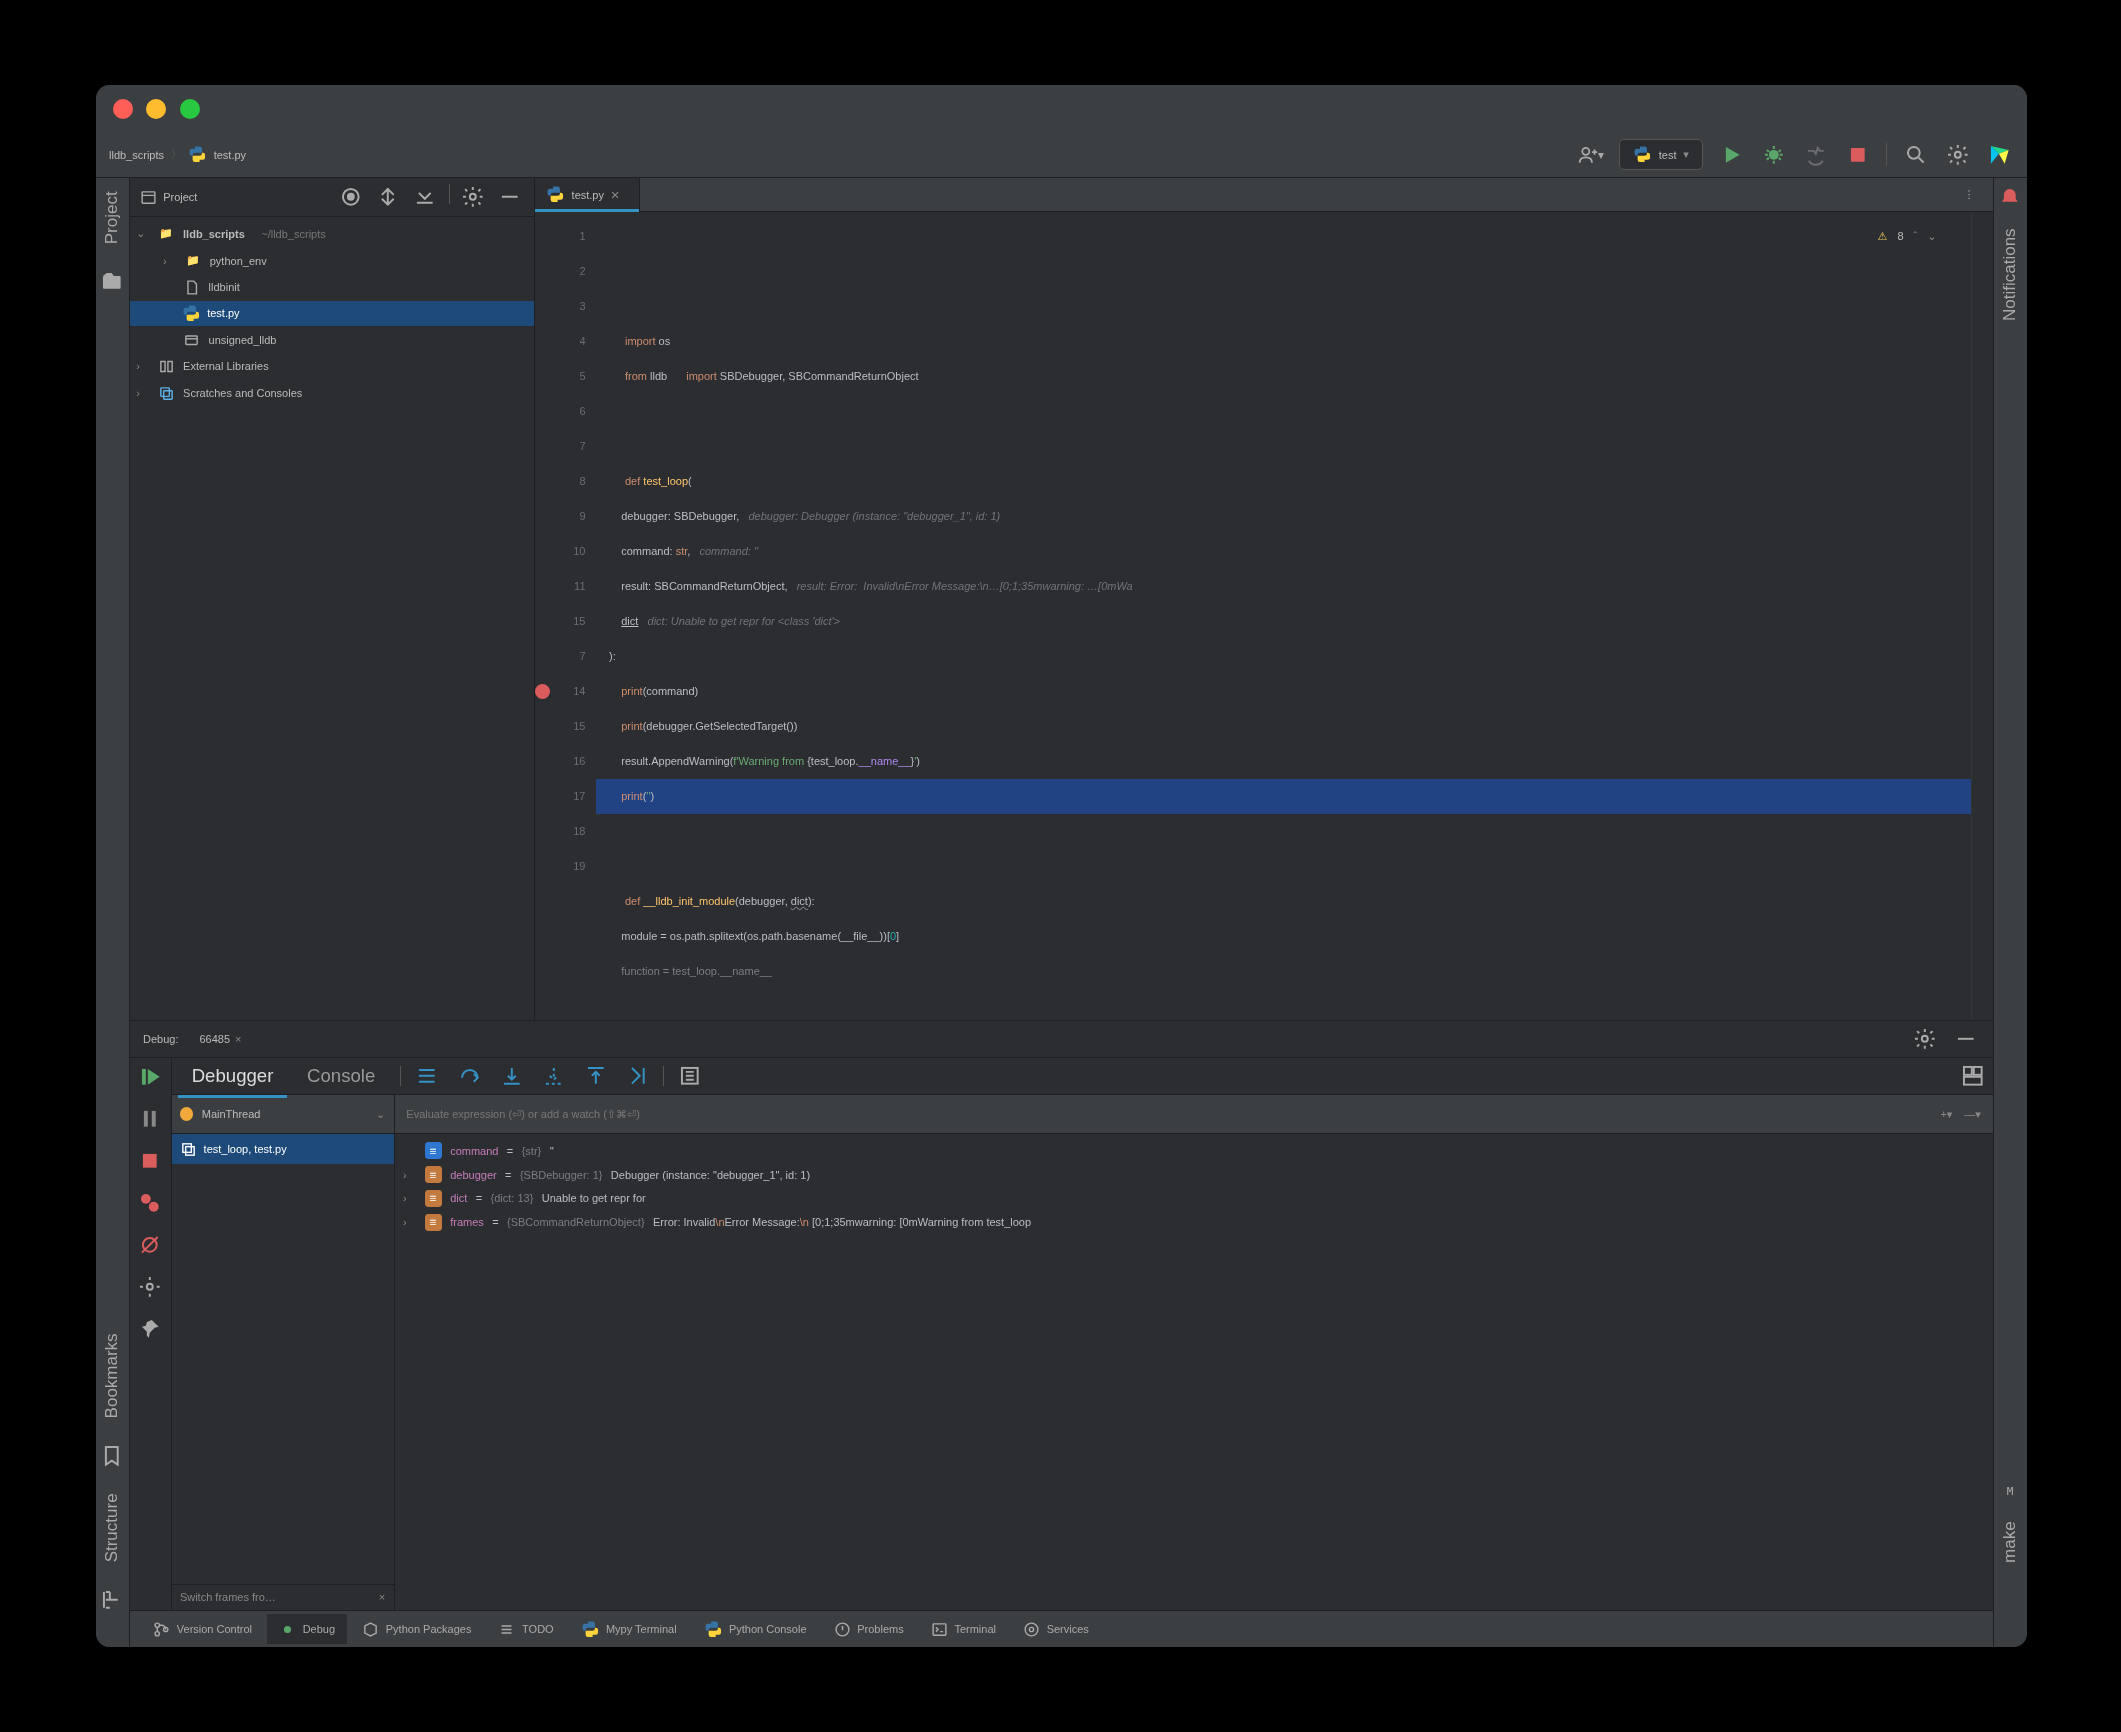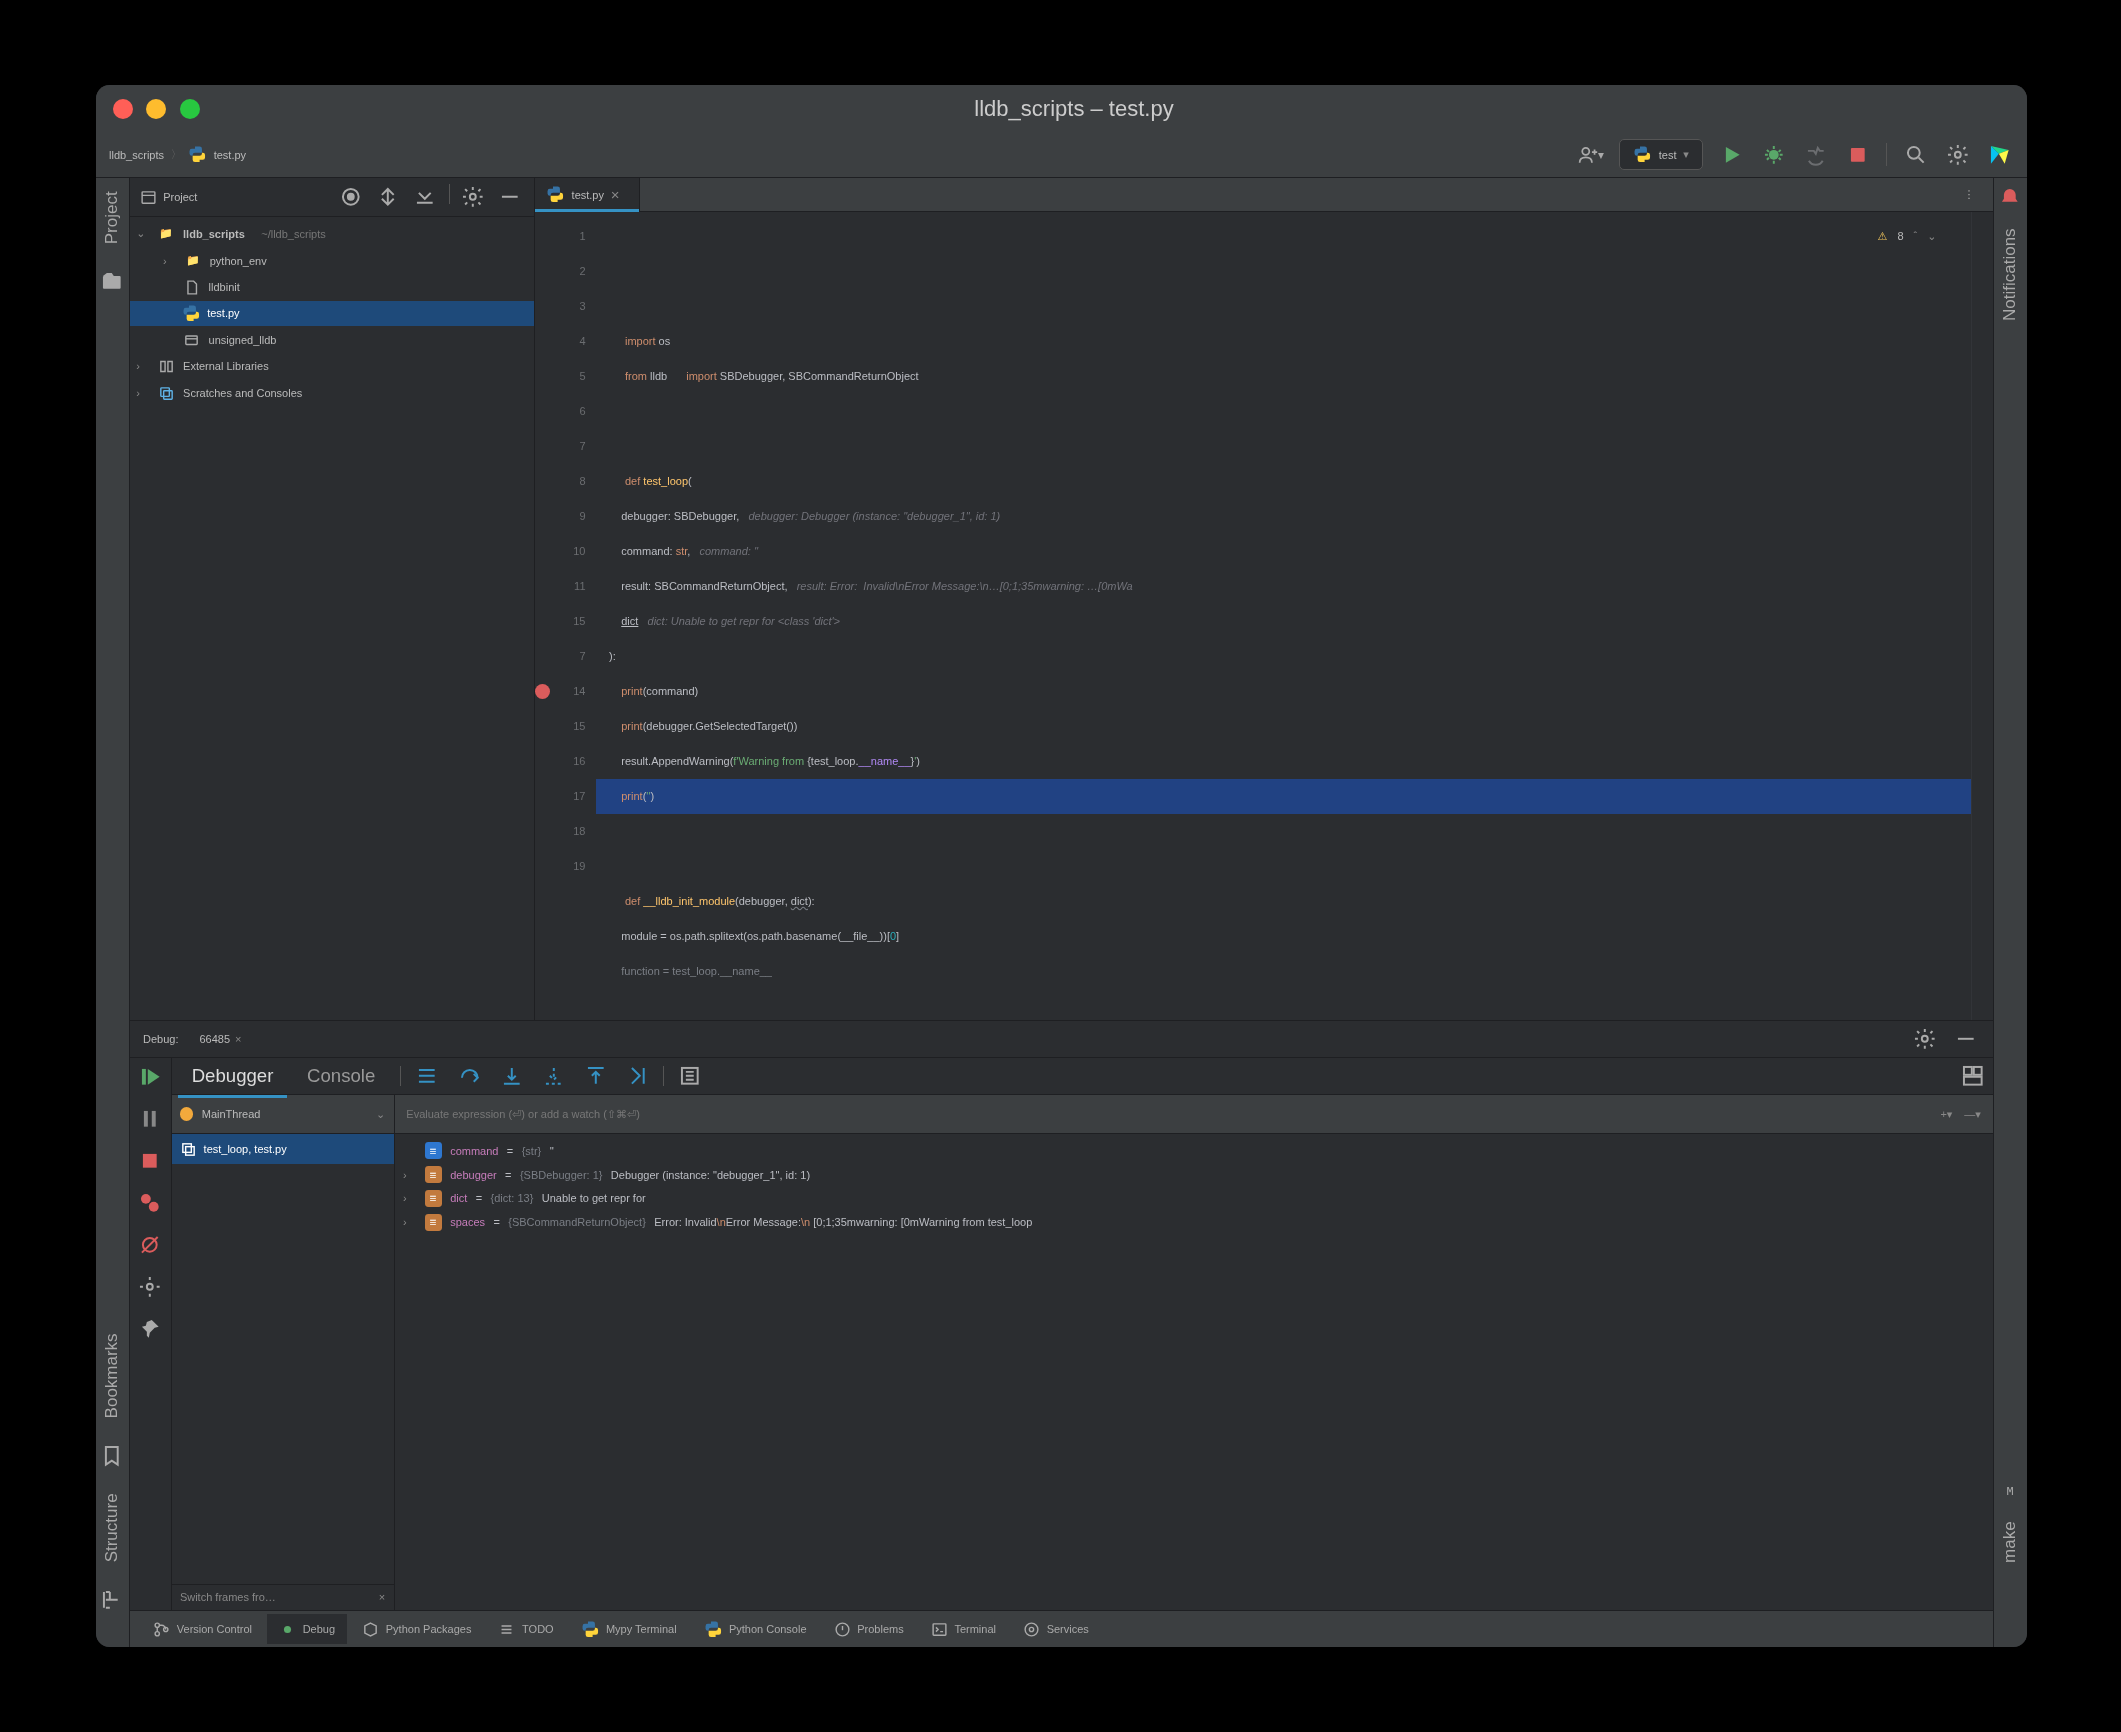--- a/index.html
+++ b/index.html
@@ -93,21 +93,20 @@
 <body>
 
 <div class="window">
 
   <div class="titlebar">
     <div class="traffic">
       <div class="dot red"></div>
       <div class="dot yellow"></div>
       <div class="dot green"></div>
     </div>
-    <div class="title">lldb_scripts – test.py</div>
     <div style="width:61px"></div>
   </div>
 
   <div class="navbar">
     <div class="breadcrumb">
       <span>lldb_scripts</span>
       <span class="crumb-sep">〉</span>
       <svg class="py-ico" viewBox="0 0 24 24">
           <path fill="#3672a4" d="M9 2h6a3 3 0 013 3v5H9a3 3 0 00-3 3v1H5a3 3 0 01-3-3V8a3 3 0 013-3h4V2z"></path>
           <path fill="#ffd43b" d="M15 22H9a3 3 0 01-3-3v-5h9a3 3 0 003-3v-1h1a3 3 0 013 3v3a3 3 0 01-3 3h-4v3z"></path>
@@ -521,21 +520,21 @@
                       <span class="var-chev">›</span>
                       <span class="var-ico orange">≡</span>
                       <span class="var-name">dict</span> 
                       <span class="op">= </span>
                       <span class="var-type">{dict: 13} </span>
                       <span class="var-val">Unable to get repr for <class 'dict'=""></class></span>
                     </div>
                     <div class="var-row">
                       <span class="var-chev">›</span>
                       <span class="var-ico orange">≡</span>
-                      <span class="var-name">spaces</span> 
+                      <span class="var-name">frames</span> 
                       <span class="op">= </span>
                       <span class="var-type">{SBCommandReturnObject} </span>
                       <span class="var-val">Error:  Invalid<span class="esc">\n</span>Error Message:<span class="esc">\n</span> [0;1;35mwarning:  [0mWarning from test_loop</span>
                     </div>
                   </div>
               </div>
             </div>
           </div>
         </div>
       </div>

